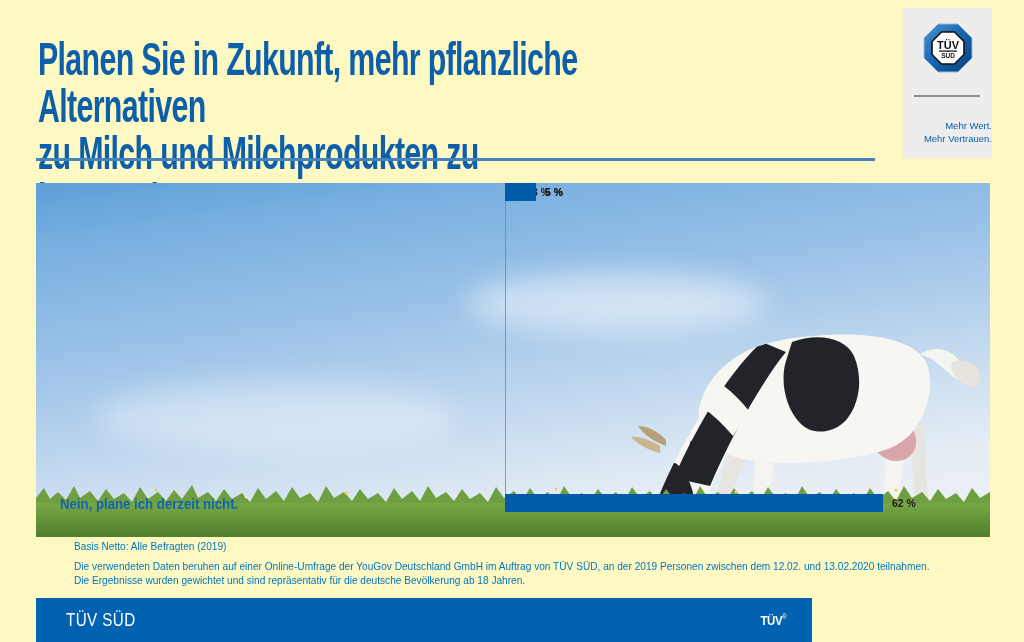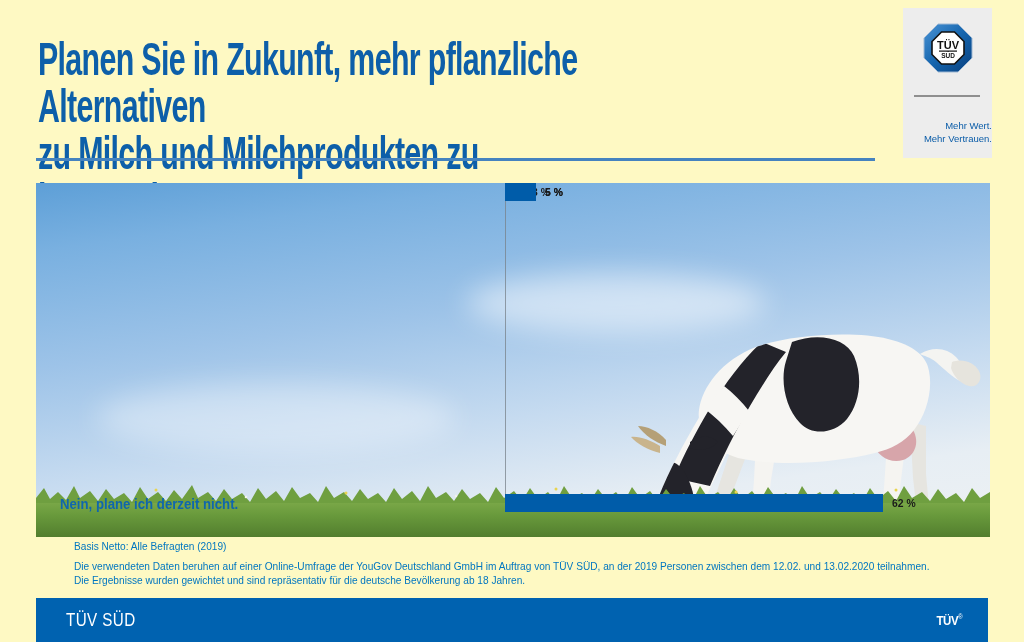--- a/index.html
+++ b/index.html
@@ -62,21 +62,21 @@
   .grass-fringe { position:absolute; left:0; bottom:31px; width:100%; height:22px; z-index:2; }
   
   .footnotes { position:absolute; left:38px; top:539px; width:900px; color:#0076c0;margin-left:36px; }
   .footnotes .fn {
     display:block; transform:scaleX(0.92); transform-origin:0 0;
     font-size:11px; line-height:14px; white-space:nowrap;
   }
   .footnotes .fn-basis { margin-bottom:6px; }
   
   .footer-band {
-    position:absolute; left:36px; top:598px; width:952px; height:44px;
+    position:absolute; left:36px; top:598px; width:776px; height:44px;
     background:#0062b0; color:#ffffff;
   }
   .footer-brand {
     position:absolute; left:30px; top:50%; transform:translateY(-50%) scaleX(0.8);
     transform-origin:0 50%; font-size:19px; font-weight:400; letter-spacing:0.5px;
   }
   .footer-brand-right {
     position:absolute; right:26px; top:50%; transform:translateY(-50%) scaleX(0.85);
     transform-origin:100% 50%; font-size:13.5px; font-weight:700; letter-spacing:-0.5px;
   }

